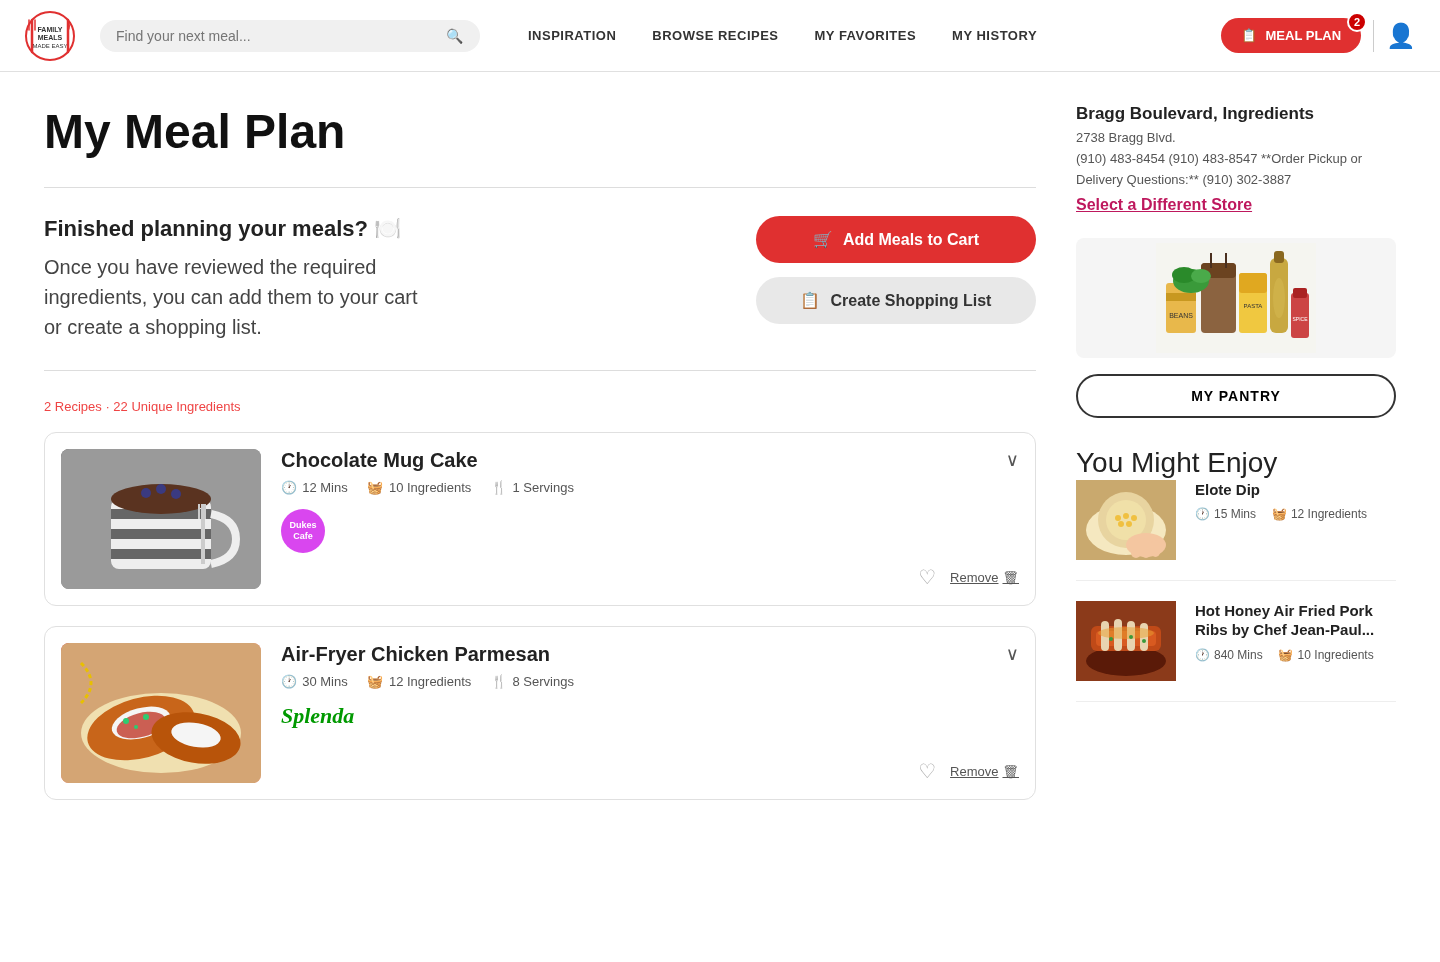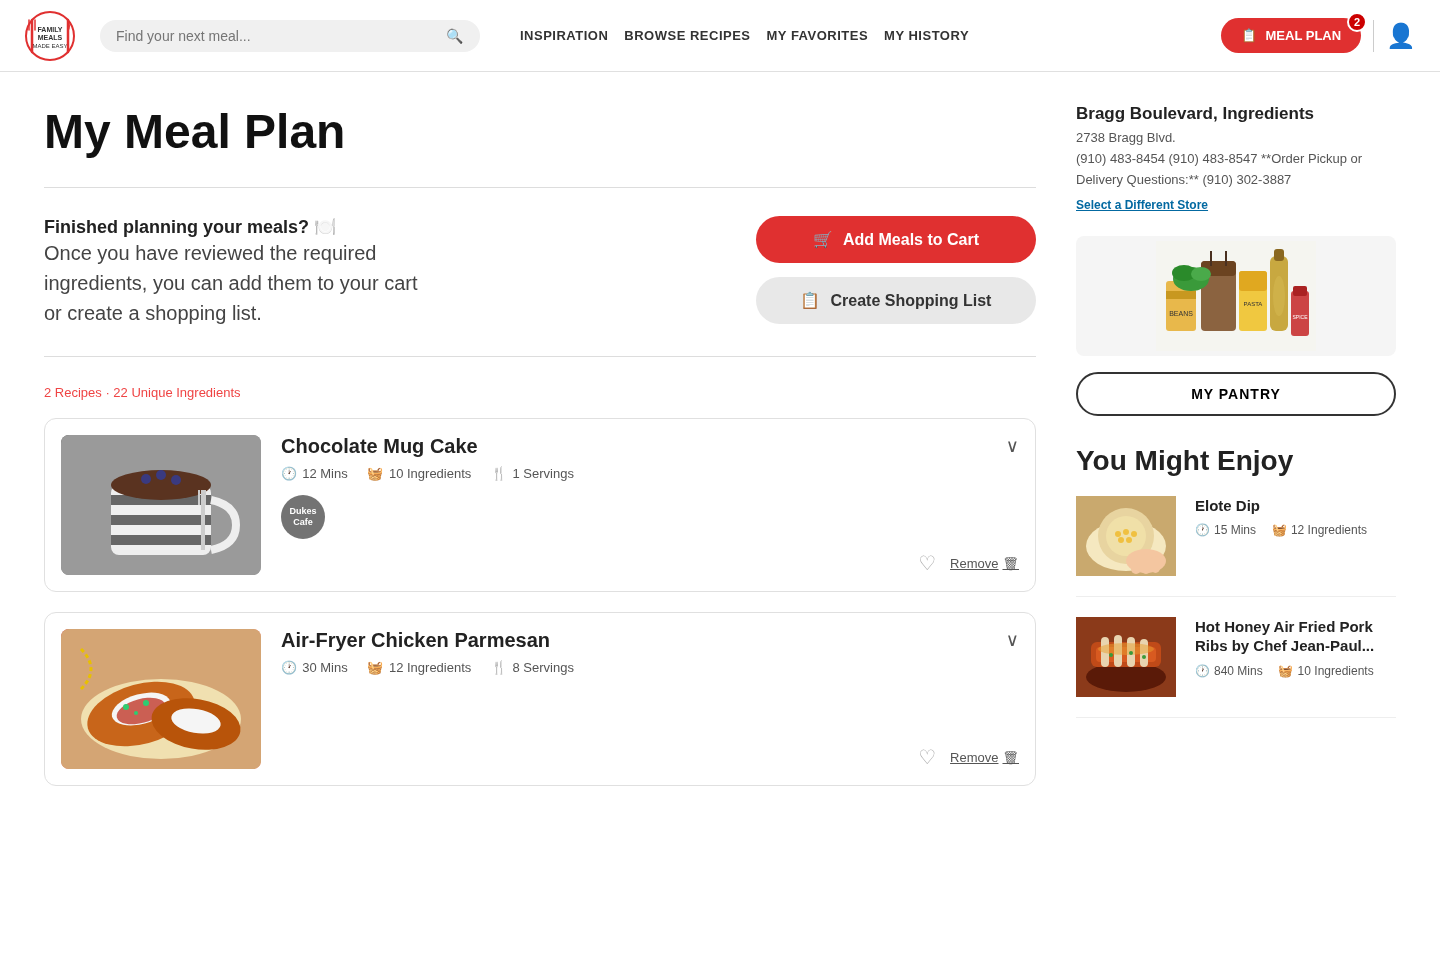--- a/index.html
+++ b/index.html
@@ -37,22 +37,22 @@
       border: none;
       background: transparent;
       outline: none;
       font-size: 14px;
       color: #888;
       width: 100%;
     }
     .nav {
       display: flex;
       align-items: center;
-      gap: 16px;
-      margin-left: 32px;
+      gap: 36px;
+      margin-left: 40px;
       padding-left: 8px;
     }
     .nav-item {
       font-size: 13px;
       font-weight: 600;
       color: #333;
       text-transform: uppercase;
       letter-spacing: 0.5px;
       cursor: pointer;
     }
@@ -117,22 +117,23 @@
       background: #ddd;
       margin-bottom: 28px;
     }
     .meal-action-section {
       display: flex;
       align-items: flex-start;
       justify-content: space-between;
       margin-bottom: 28px;
     }
     .meal-action-text h3 {
-      font-size: 18px;
-      font-weight: 700;
+      font-size: 22px;
+      font-weight: 700;
+      margin-bottom: 10px;
     }
     .meal-action-text p {
       font-size: 20px;
       color: #444;
       max-width: 380px;
       line-height: 1.5;
     }
     .action-buttons {
       display: flex;
       flex-direction: column;
@@ -203,21 +204,21 @@
       align-items: center;
       gap: 5px;
     }
     .brand-logo {
       margin-top: 4px;
     }
     .brand-dukes {
       width: 44px;
       height: 44px;
       border-radius: 50%;
-      background: #737373;
+      background: #d946ef;
       color: #fff;
       display: flex;
       align-items: center;
       justify-content: flex-end;
       font-size: 9px;
       font-weight: 700;
       text-align: center;
       line-height: 1.2;
     }
     .brand-splenda {
@@ -277,23 +278,23 @@
       font-weight: 700;
       margin-bottom: 4px;
     }
     .store-address {
       font-size: 13px;
       color: #555;
       line-height: 1.6;
       margin-bottom: 6px;
     }
     .store-link {
-      font-size: 12px;
-      font-weight: 700;
-      color: #0369a1;
+      font-size: 16px;
+      font-weight: 700;
+      color: #be185d;
       text-decoration: underline;
       cursor: pointer;
     }
     .pantry-image-area {
       width: 100%;
       height: 120px;
       background: #f5f5f5;
       border-radius: 8px;
       display: flex;
       align-items: center;
@@ -309,22 +310,21 @@
       padding: 12px;
       font-size: 14px;
       font-weight: 700;
       text-transform: uppercase;
       letter-spacing: 1px;
       cursor: pointer;
       margin-bottom: 28px;
     }
     .you-might-enjoy {
       font-size: 28px;
-      font-weight: 700;
-      margin-bottom: 18px;
+      font-weight: 400;
       line-height: 1.2;
     }
     .suggestion-card {
       display: flex;
       gap: 19px;
       margin-bottom: 20px;
       padding-bottom: 20px;
       border-bottom: 1px solid #eee;
     }
     .suggestion-info { flex: 1; }
@@ -556,20 +556,25 @@
           </span>
           <span>
             <span>🧺</span>
             <span>12 Ingredients</span>
           </span>
           <span>
             <span>🍴</span>
             <span>8 Servings</span>
           </span>
         </div>
+        <div class="brand-logo">
+          <div class="brand-splenda">
+            <span>Splenda</span>
+          </div>
+        </div>
       </div>
 
       <button class="chevron-btn">∨</button>
 
       <div class="recipe-actions">
         <span class="heart-icon">♡</span>
         <button class="remove-btn">
           <span>Remove</span>
           <span>🗑</span>
         </button>

